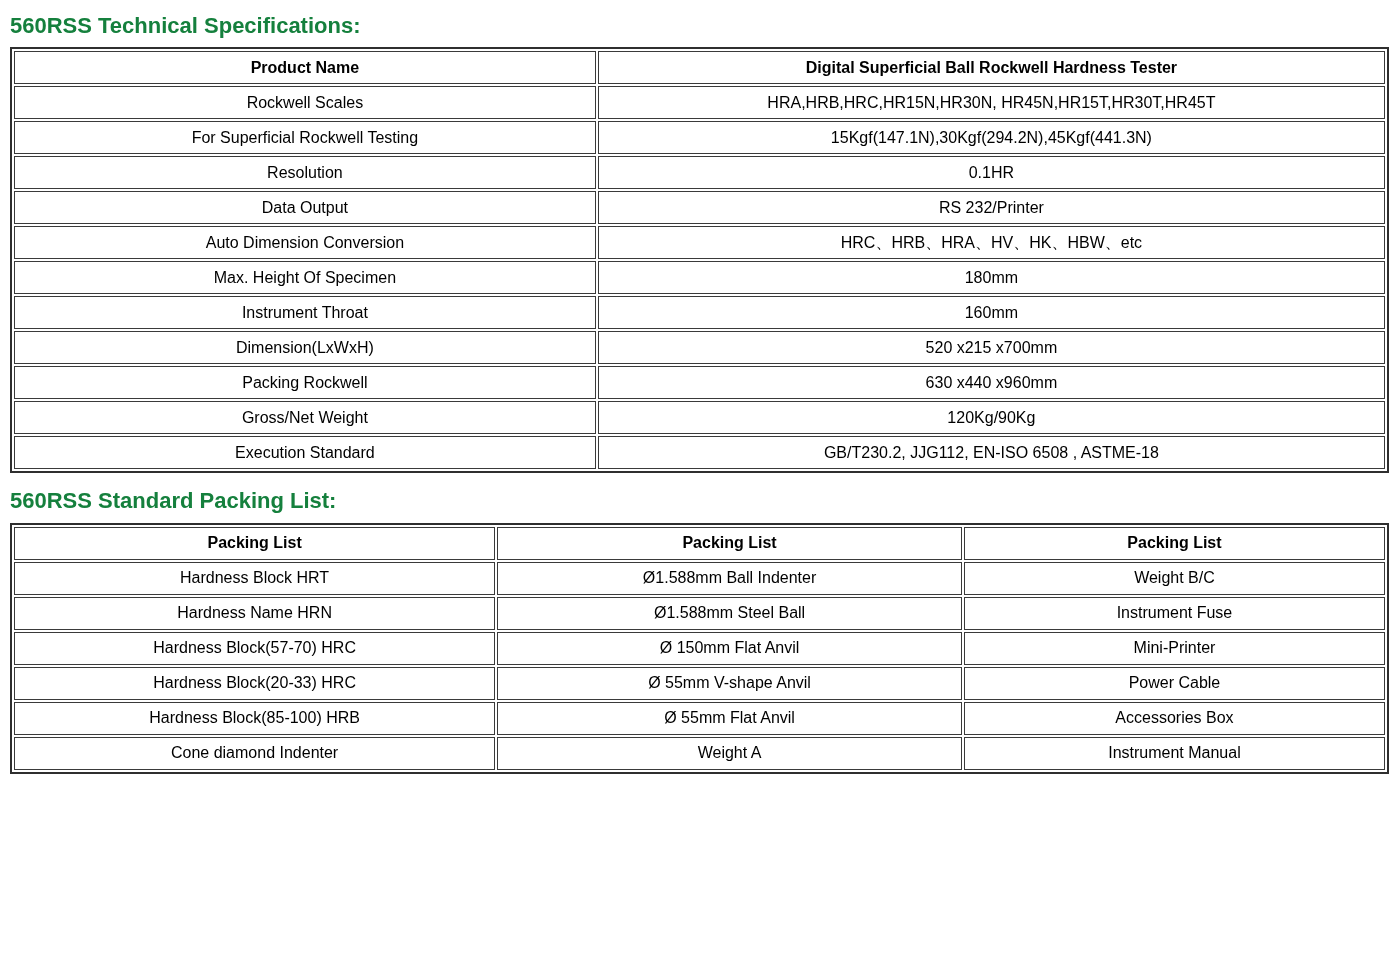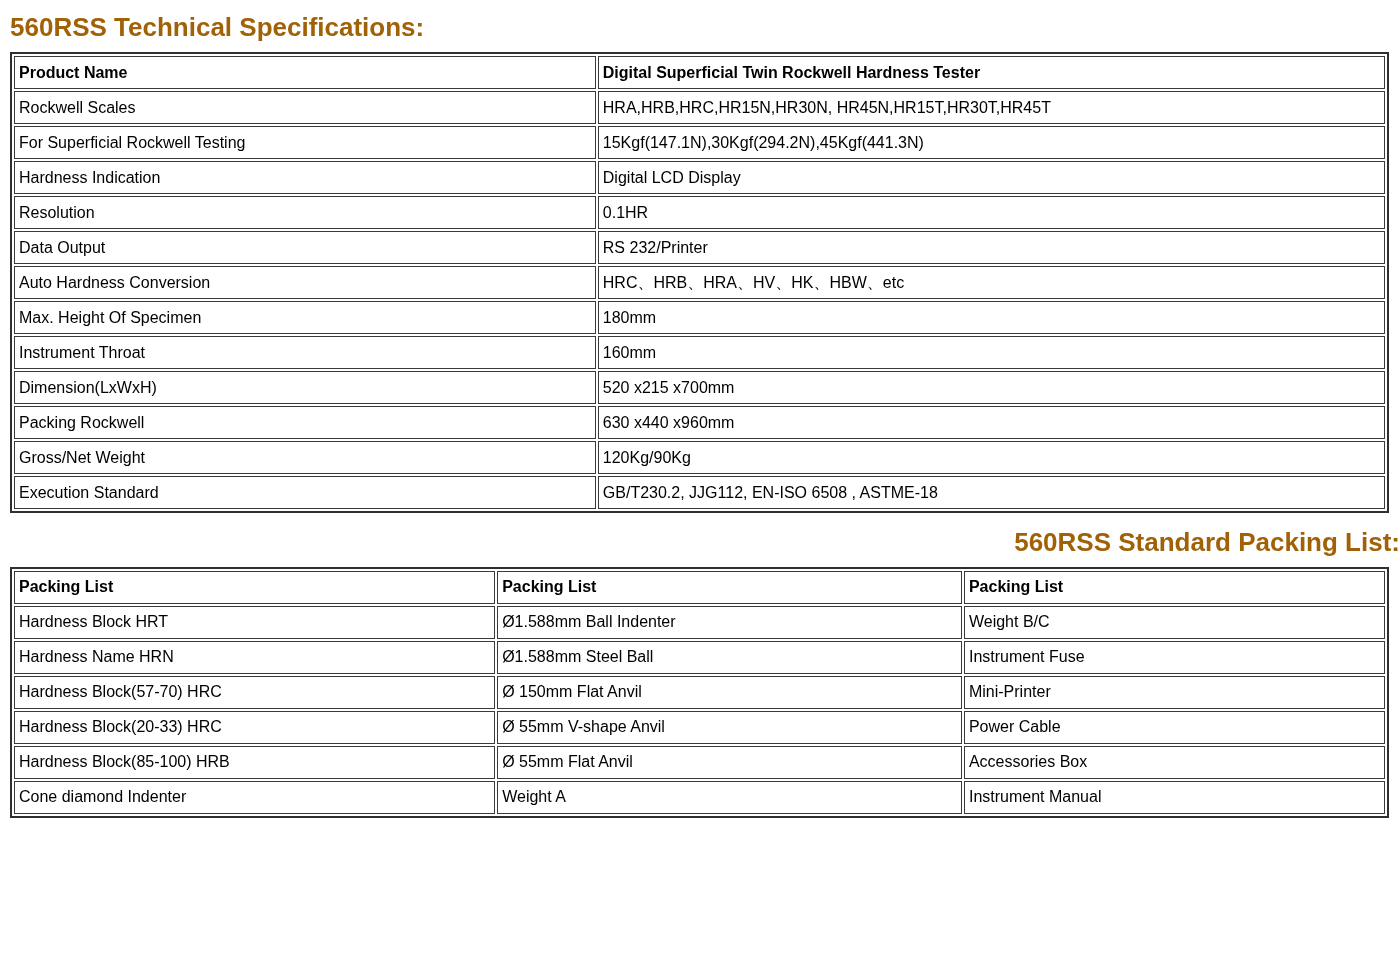--- a/index.html
+++ b/index.html
@@ -11,41 +11,41 @@
     width: 1400px;
     height: 953px;
     font-family: "Liberation Sans", "DejaVu Sans", sans-serif;
     color: #000000;
     overflow: hidden;
   }
   .page {
     padding: 13px 0 0 10px;
   }
   .section-title {
-    color: #a16207;
-    font-size: 26px;
+    color: #15803d;
+    font-size: 22px;
     font-weight: 700;
     margin: 0 0 9px 0;
     line-height: 1.15;
   }
   .section-title.second {
     margin-top: 15px;
-    text-align: right;
   }
   table.grid {
     border-collapse: separate;
     border-spacing: 2px;
     border: 2px solid #2f2f2f;
     background: #ffffff;
     width: 1379px;
     table-layout: fixed;
   }
   table.grid td {
     border: 1px solid #3a3a3a;
     height: 31px;
+    text-align: center;
     vertical-align: middle;
     font-size: 16px;
     line-height: 1.1;
     padding: 0 4px;
     white-space: nowrap;
     overflow: hidden;
   }
   table.grid td.hdr {
     font-weight: 700;
   }
@@ -65,44 +65,40 @@
   <h2 class="section-title">560RSS Technical Specifications:</h2>
 
   <table class="grid spec">
     <colgroup>
       <col class="spec-c1">
       <col class="spec-c2">
     </colgroup>
     <tbody id="spec-body">
         <tr>
           <td class="hdr">Product Name</td>
-          <td class="hdr">Digital Superficial Twin Rockwell Hardness Tester</td>
+          <td class="hdr">Digital Superficial Ball Rockwell Hardness Tester</td>
         </tr>
         <tr>
           <td>Rockwell Scales</td>
           <td>HRA,HRB,HRC,HR15N,HR30N, HR45N,HR15T,HR30T,HR45T</td>
         </tr>
         <tr>
           <td>For Superficial Rockwell Testing</td>
           <td>15Kgf(147.1N),30Kgf(294.2N),45Kgf(441.3N)</td>
         </tr>
         <tr>
-          <td>Hardness Indication</td>
-          <td>Digital LCD Display</td>
-        </tr>
-        <tr>
           <td>Resolution</td>
           <td>0.1HR</td>
         </tr>
         <tr>
           <td>Data Output</td>
           <td>RS 232/Printer</td>
         </tr>
         <tr>
-          <td>Auto Hardness Conversion</td>
+          <td>Auto Dimension Conversion</td>
           <td>HRC、HRB、HRA、HV、HK、HBW、etc</td>
         </tr>
         <tr>
           <td>Max. Height Of Specimen</td>
           <td>180mm</td>
         </tr>
         <tr>
           <td>Instrument Throat</td>
           <td>160mm</td>
         </tr>

